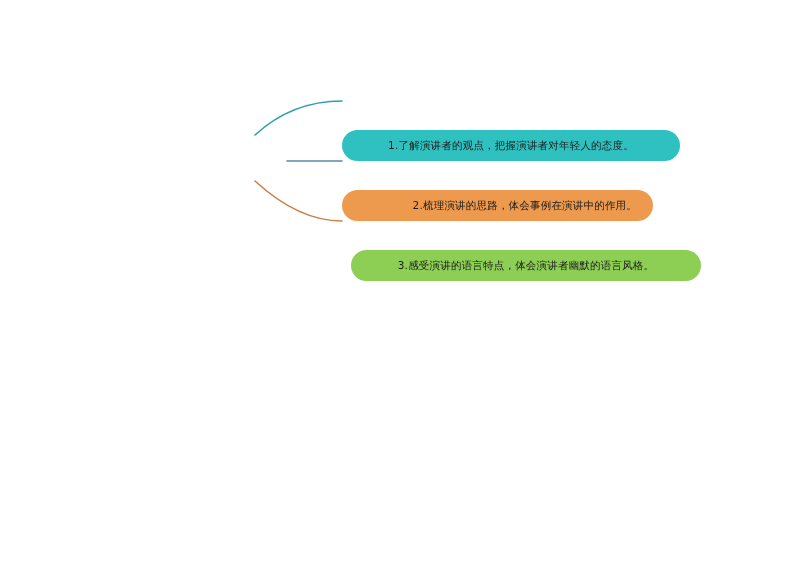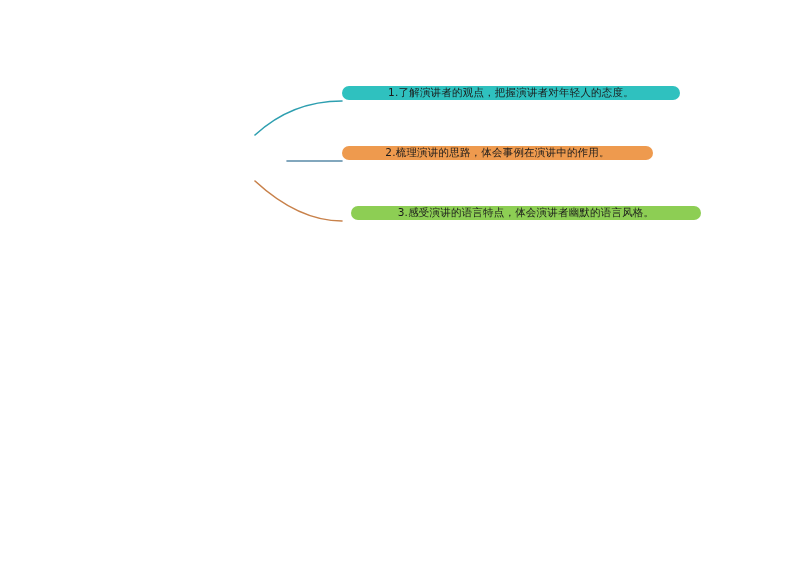--- a/index.html
+++ b/index.html
@@ -47,24 +47,25 @@
     border-radius: 27px;
     background: #F4647E;
     font-size: 11.5px;
     z-index: 3;
   }
   .node-central .node-text {
     white-space: pre-line;
     padding: 0 12px;
   }
   .node-branch {
-    height: 14px;
+    height: 31px;
     border-radius: 15.5px;
     font-size: 10.5px;
     z-index: 3;
+    margin-top: 44px;
   }
   .node-branch .node-text {
     padding: 0 16px;
     white-space: nowrap;
   }
   .node-b1 {
     left: 342px;
     top: 86px;
     width: 338px;
     background: #2FC1BF;
@@ -91,21 +92,21 @@
     <path d="M 255 135 C 280 112, 310 101, 342 101" fill="none" stroke="#2E9FB0" stroke-width="1.6" stroke-linecap="round"></path>
     <path d="M 287 161 L 342 161" fill="none" stroke="#5A8AA8" stroke-width="1.6" stroke-linecap="round"></path>
     <path d="M 255 181 C 280 204, 310 221, 342 221" fill="none" stroke="#C8814A" stroke-width="1.6" stroke-linecap="round"></path>
   </svg>
 
 
   <div class="node node-branch node-b1" style="background: rgb(47, 193, 191);">
     <span class="node-text">1.了解演讲者的观点，把握演讲者对年轻人的态度。</span>
   </div>
 
-  <div class="node node-branch node-b2" style="background: rgb(238, 154, 78);">
+  <div class="node node-branch node-b2" style="background: rgb(238, 154, 78); justify-content: flex-end;">
     <span class="node-text">2.梳理演讲的思路，体会事例在演讲中的作用。</span>
   </div>
 
   <div class="node node-branch node-b3" style="background: rgb(141, 206, 84);">
     <span class="node-text">3.感受演讲的语言特点，体会演讲者幽默的语言风格。</span>
   </div>
 
 </div>
 
 </body></html>

